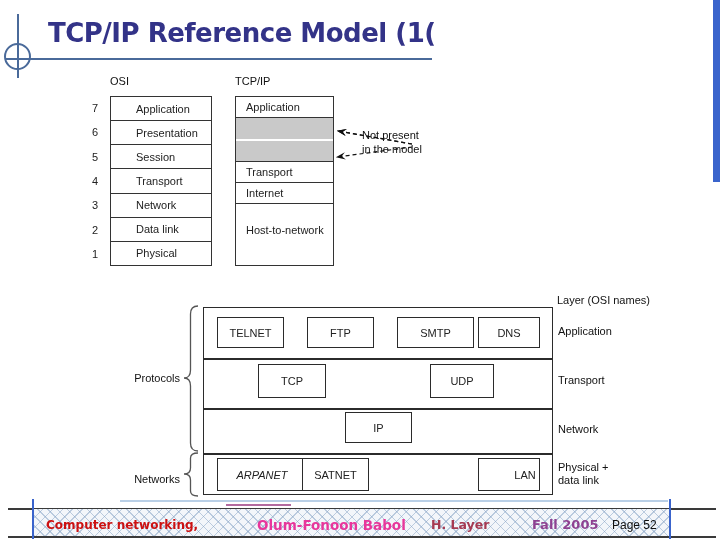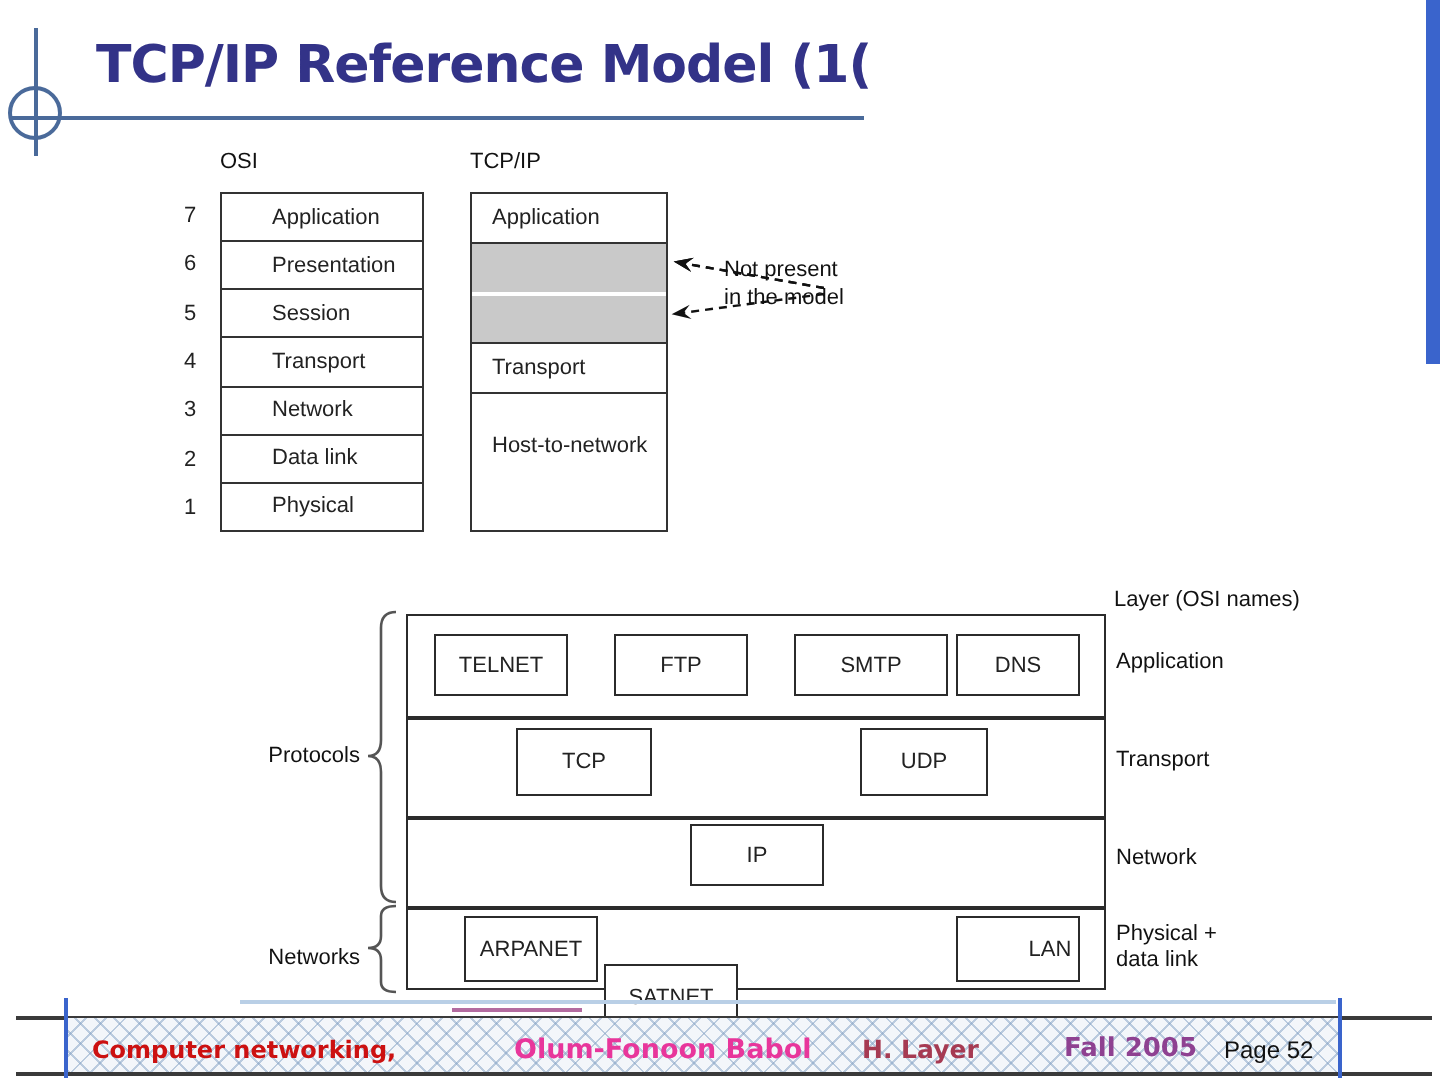--- a/index.html
+++ b/index.html
@@ -106,20 +106,21 @@
     <div class="osi-cell">Network</div>
     <div class="osi-cell">Data link</div>
     <div class="osi-cell">Physical</div>
   </div>
 
   <div class="abs tcp-col">
     <div class="tcp-cell">Application</div>
     <div class="tcp-cell tcp-gray"></div>
     <div class="tcp-cell tcp-gray tcp-gray2"></div>
     <div class="tcp-cell">Transport</div>
+    <div class="tcp-cell">Internet</div>
     <div class="tcp-cell tcp-host">Host-to-network</div>
   </div>
 
   <div class="abs not-present">Not present
 in the model</div>
   <svg class="abs np-arrows" width="82" height="44" viewBox="0 0 82 44">
     <defs>
       <marker id="ah" markerWidth="9" markerHeight="8" refX="7" refY="3.5" orient="auto">
         <path d="M8 3.5 L0 0.5 L3 3.5 L0 6.5 Z" fill="#111"></path>
       </marker>
@@ -137,22 +138,22 @@
     <div class="pbox" style="left:13px;  top:9px;  width:67px; height:31px;">TELNET</div>
     <div class="pbox" style="left:103px; top:9px;  width:67px; height:31px;">FTP</div>
     <div class="pbox" style="left:193px; top:9px;  width:77px; height:31px;">SMTP</div>
     <div class="pbox" style="left:274px; top:9px;  width:62px; height:31px;">DNS</div>
 
     <div class="pbox" style="left:54px;  top:56px; width:68px; height:34px;">TCP</div>
     <div class="pbox" style="left:226px; top:56px; width:64px; height:34px;">UDP</div>
 
     <div class="pbox" style="left:141px; top:104px; width:67px; height:31px;">IP</div>
 
-    <div class="pbox" style="left:28px;  top:150px; width:67px; height:33px;">ARPANET</div>
-    <div class="pbox" style="left:98px;  top:150px; width:67px; height:33px;margin-top:24px;">SATNET</div>
+    <div class="pbox" style="left:13px;  top:150px; width:90px; height:33px;font-style:italic;">ARPANET</div>
+    <div class="pbox" style="left:98px;  top:150px; width:67px; height:33px;">SATNET</div>
     <div class="pbox" style="left:274px; top:150px; width:62px; height:33px;padding-left:32px;">LAN</div>
   </div>
 
   <svg class="abs" style="left:183px; top:305px;" width="17" height="148" viewBox="0 0 17 148">
     <path class="brace" d="M15 1 Q7.5 1 7.5 9 L7.5 65 Q7.5 73 1 73 Q7.5 73 7.5 81 L7.5 138 Q7.5 146 15 146"></path>
   </svg>
   <svg class="abs" style="left:183px; top:452px;" width="17" height="46" viewBox="0 0 17 46">
     <path class="brace" d="M15 1 Q7.5 1 7.5 6 L7.5 16 Q7.5 22 1 22 Q7.5 22 7.5 28 L7.5 39 Q7.5 44 15 44"></path>
   </svg>
 

